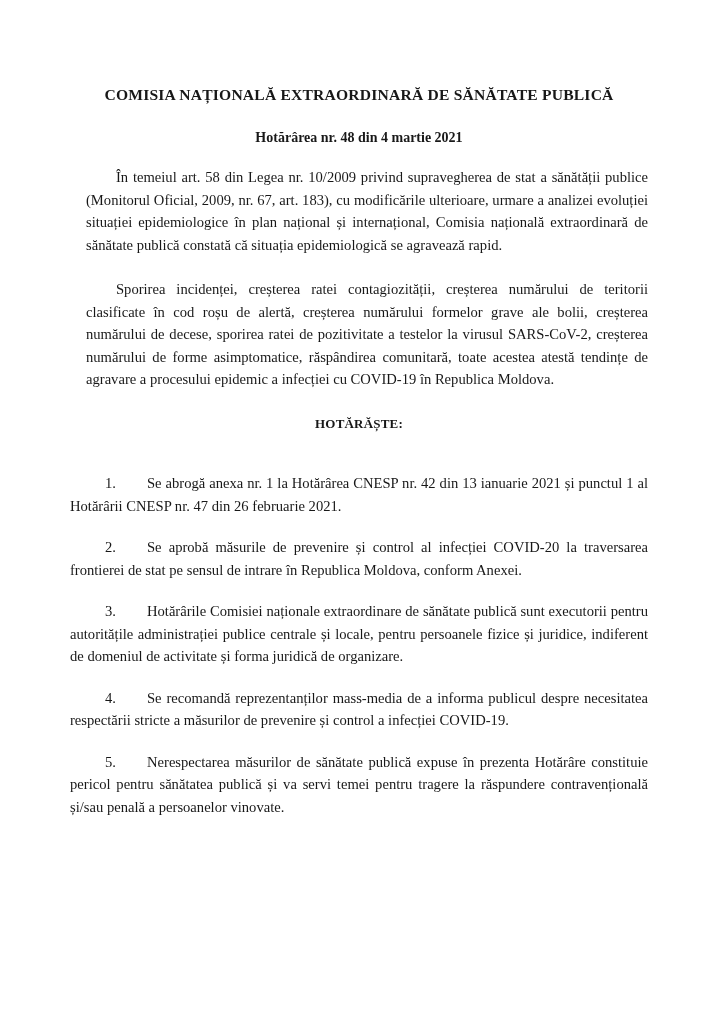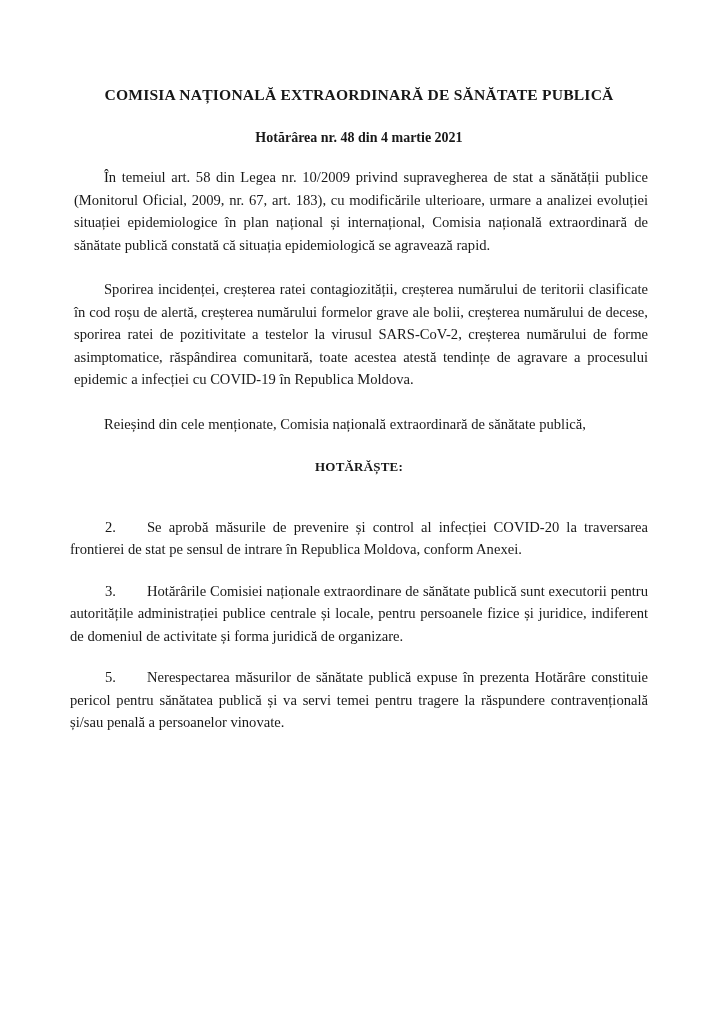--- a/index.html
+++ b/index.html
@@ -30,21 +30,21 @@
     letter-spacing: 0.2px;
   }
   .subtitle {
     margin: 0 0 17px 0;
     font-size: 14px;
     line-height: 22.5px;
     font-weight: bold;
     text-align: center;
   }
   .para {
-    margin: 0 0 22px 4px;
+    margin: 0 0 22px 16px;
     text-align: justify;
     text-indent: 30px;
   }
   .para.last-preamble {
     margin-bottom: 21px;
   }
   .decision {
     margin: 0 0 37px 0;
     font-size: 13px;
     line-height: 22.5px;
@@ -72,25 +72,26 @@
 <div class="page">
 
   <h1 class="title">COMISIA NAȚIONALĂ EXTRAORDINARĂ DE SĂNĂTATE PUBLICĂ</h1>
 
   <h2 class="subtitle">Hotărârea nr. 48 din 4 martie 2021</h2>
 
   <p class="para">În temeiul art. 58 din Legea nr. 10/2009 privind supravegherea de stat a sănătății publice (Monitorul Oficial, 2009, nr. 67, art. 183), cu modificările ulterioare, urmare a analizei evoluției situației epidemiologice în plan național și internațional, Comisia națională extraordinară de sănătate publică constată că situația epidemiologică se agravează rapid.</p>
 
   <p class="para">Sporirea incidenței, creșterea ratei contagiozității, creșterea numărului de teritorii clasificate în cod roșu de alertă, creșterea numărului formelor grave ale bolii, creșterea numărului de decese, sporirea ratei de pozitivitate a testelor la virusul SARS-CoV-2, creșterea numărului de forme asimptomatice, răspândirea comunitară, toate acestea atestă tendințe de agravare a procesului epidemic a infecției cu COVID-19 în Republica Moldova.</p>
 
-  <p class="para last-preamble">Reieșind din cele menționate, Comisia națională extraordinară de sănătate publică,</p>
 
   <h3 class="decision">HOTĂRĂȘTE:</h3>
 
+  <p class="item"><span class="num">1.</span><span>Se abrogă anexa nr. 1 la Hotărârea CNESP nr. 42 din 13 ianuarie 2021 și punctul 1 al Hotărârii CNESP nr. 47 din 26 februarie 2021.</span></p>
 
   <p class="item"><span class="num">2.</span><span>Se aprobă măsurile de prevenire și control al infecției COVID-20 la traversarea frontierei de stat pe sensul de intrare în Republica Moldova, conform Anexei.</span></p>
 
   <p class="item"><span class="num">3.</span><span>Hotărârile Comisiei naționale extraordinare de sănătate publică sunt executorii pentru autoritățile administrației publice centrale și locale, pentru persoanele fizice și juridice, indiferent de domeniul de activitate și forma juridică de organizare.</span></p>
 
+  <p class="item"><span class="num">4.</span><span>Se recomandă reprezentanților mass-media de a informa publicul despre necesitatea respectării stricte a măsurilor de prevenire și control a infecției COVID-19.</span></p>
 
   <p class="item"><span class="num">5.</span><span>Nerespectarea măsurilor de sănătate publică expuse în prezenta Hotărâre constituie pericol pentru sănătatea publică și va servi temei pentru tragere la răspundere contravențională și/sau penală a persoanelor vinovate.</span></p>
 
 </div>
 
 </body></html>

